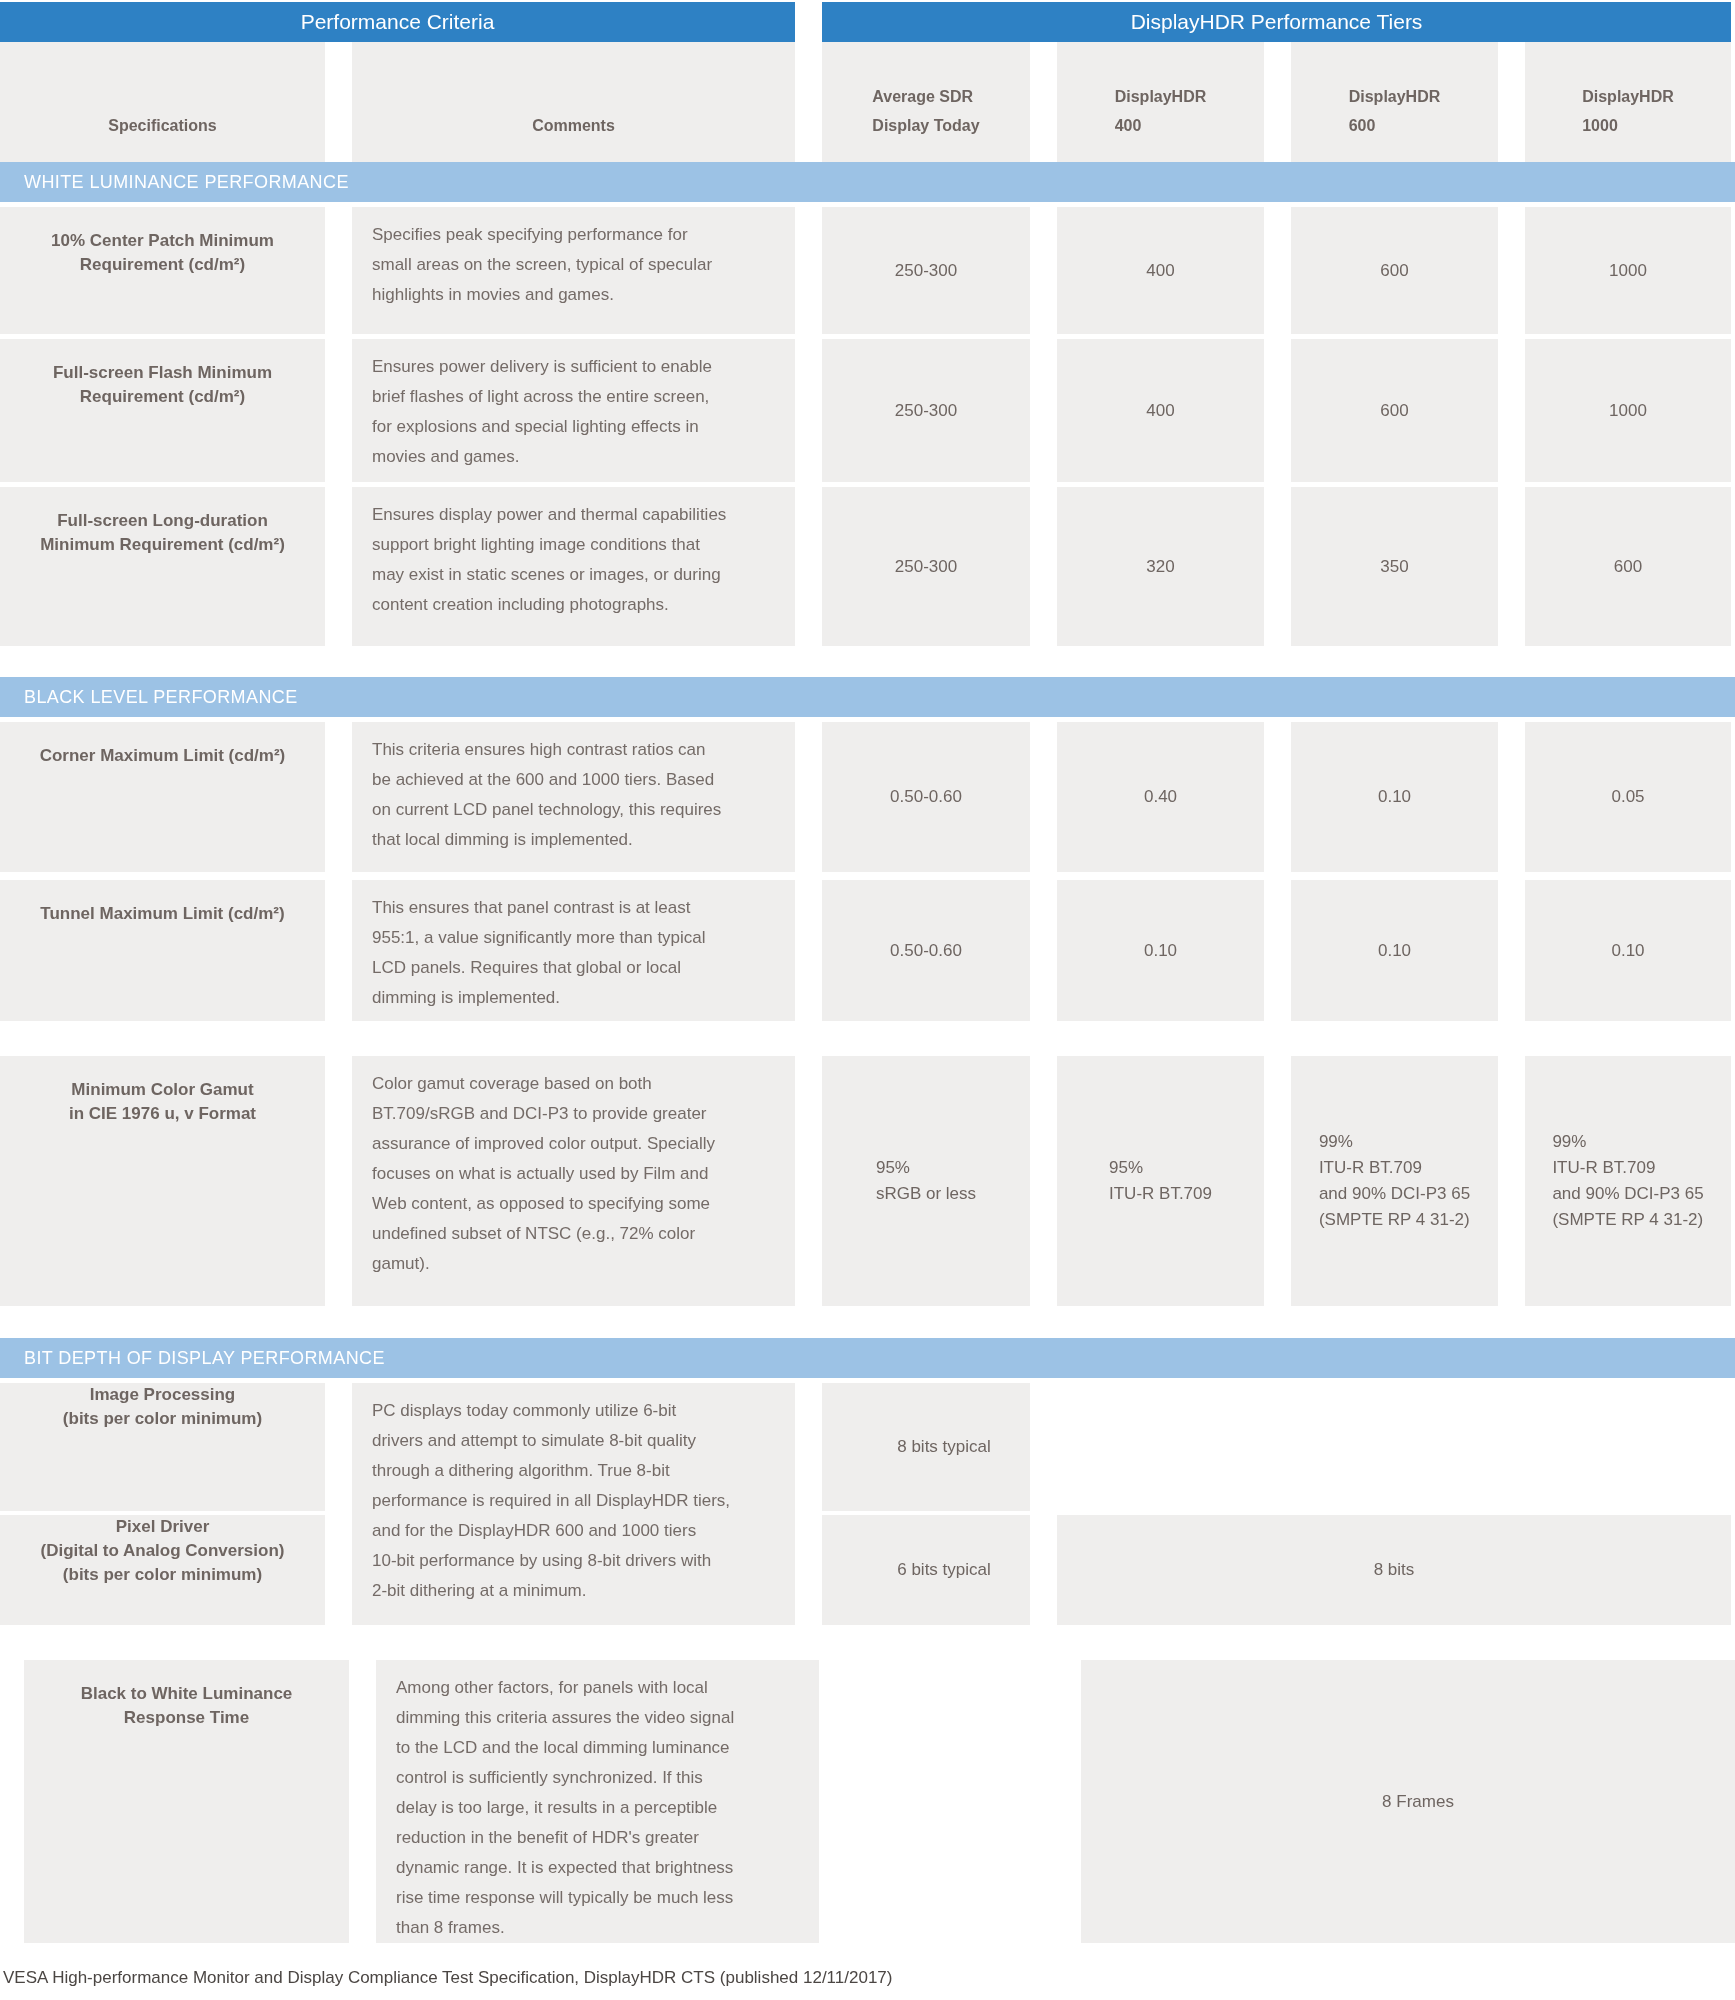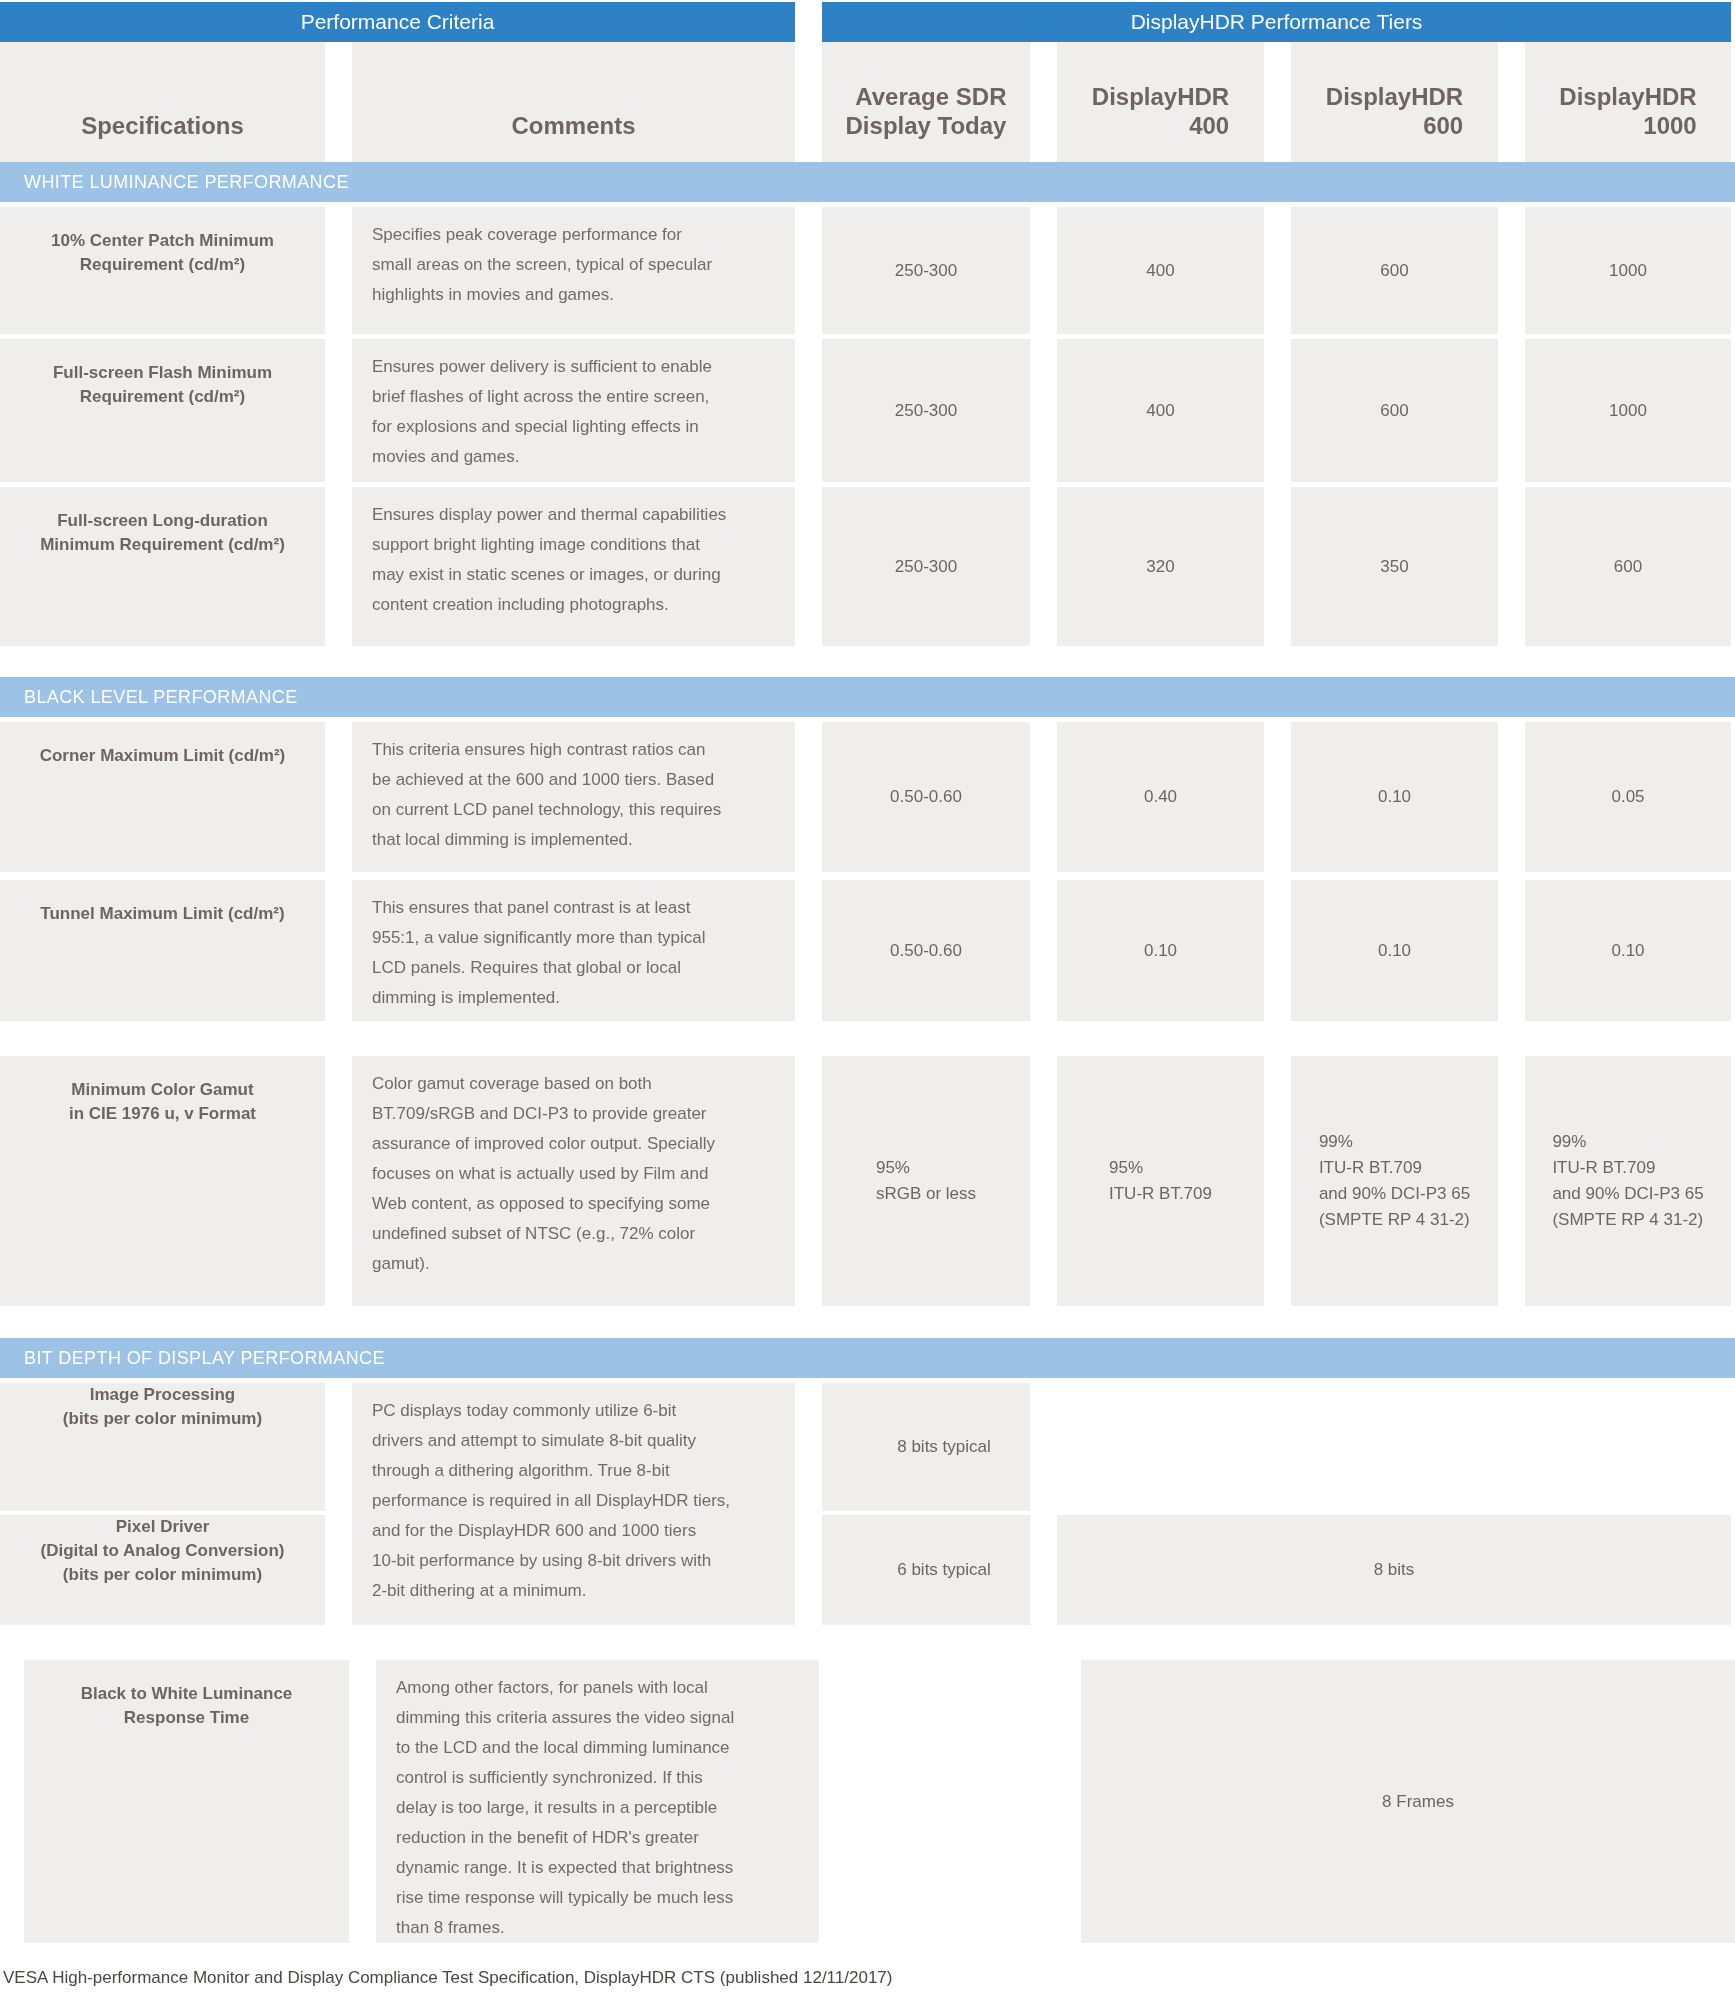--- a/index.html
+++ b/index.html
@@ -23,22 +23,22 @@
   .bar-left{grid-column:1/3;}
   .bar-right{grid-column:3/7;}
   .cell{
     background:var(--cell-bg,#efeeed);
     color:var(--text-strong,#6e6561);
   }
   .colheads{height:120px;}
   .colheads .cell{
     display:flex;align-items:flex-end;justify-content:center;
     padding-bottom:22px;
-    font-weight:bold;font-size:24px;line-height:29px;
-    text-align:right;white-space:pre-line;
+    font-weight:bold;font-size:16px;line-height:29px;
+    text-align:left;white-space:pre-line;
   }
   .band{
     height:40px;line-height:40px;
     background:var(--band-blue,#9cc2e5);
     color:#ffffff;font-size:18px;letter-spacing:.4px;
     padding-left:24px;
     margin-bottom:5px;
   }
   .row{margin-bottom:5px;}
   .spec{
@@ -103,21 +103,21 @@
 600</div>
     <div class="cell">DisplayHDR
 1000</div>
   </div>
 
   <div class="band">WHITE LUMINANCE PERFORMANCE</div>
 
   <div class="grid row" style="min-height:127px">
     <div class="cell spec">10% Center Patch Minimum
 Requirement (cd/m²)</div>
-    <div class="cell comment">Specifies peak coverage performance for
+    <div class="cell comment">Specifies peak specifying performance for
 small areas on the screen, typical of specular
 highlights in movies and games.</div>
     <div class="cell val">250-300</div>
     <div class="cell val">400</div>
     <div class="cell val">600</div>
     <div class="cell val">1000</div>
   </div>
 
   <div class="grid row" style="min-height:143px">
     <div class="cell spec">Full-screen Flash Minimum

